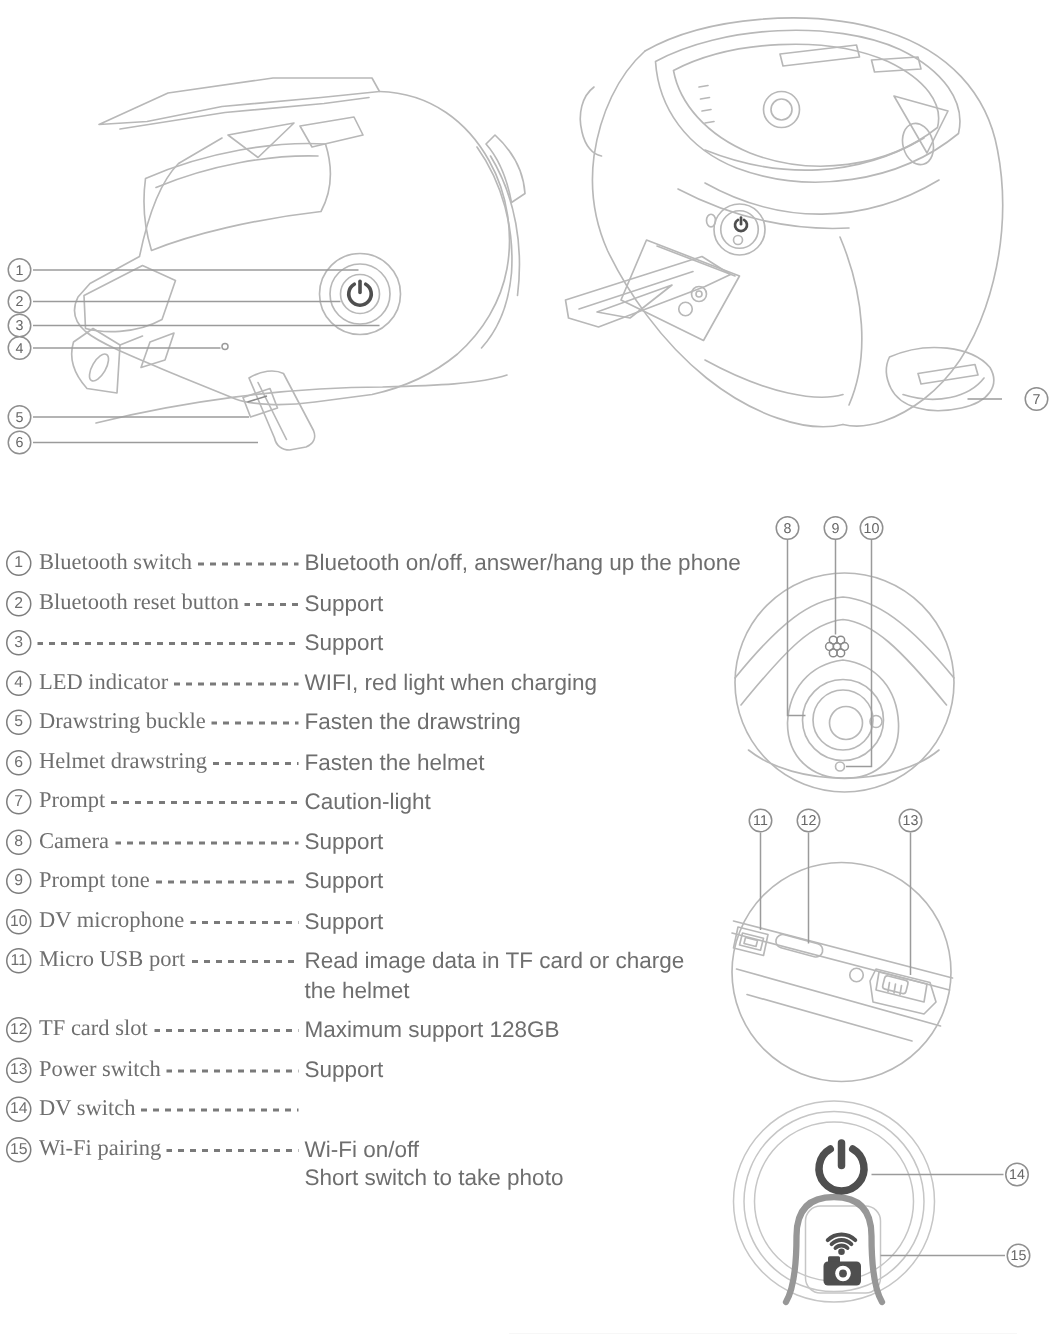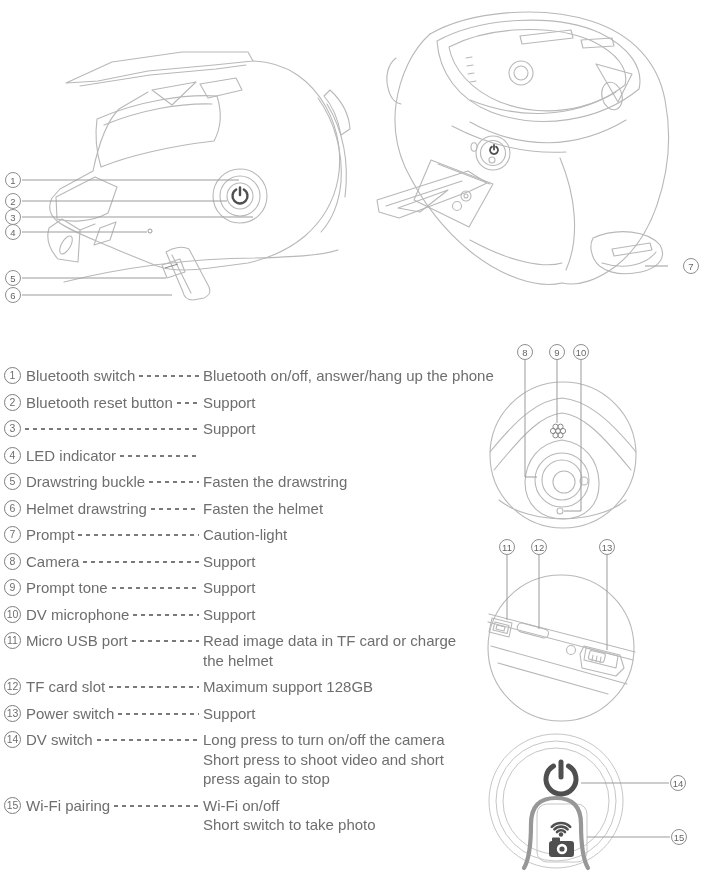--- a/index.html
+++ b/index.html
@@ -29,21 +29,21 @@
   }
   
   .legend{position:absolute; left:4px; top:366px; width:502px; color:var(--text);}
   .lrow{display:flex; align-items:flex-start; margin-bottom:7px; font-size:15px; line-height:19.5px;}
   .lleft{flex:0 0 199px; display:flex; align-items:flex-start; min-width:0;}
   .lbadge{
     flex:0 0 17px; height:17px; box-sizing:border-box; margin-top:1px;
     border:1px solid #7d7d7d; border-radius:50%;
     font-size:10.5px; line-height:15px; text-align:center; color:var(--text); background:var(--bg);
   }
-  .llabel{margin-left:5px; white-space:nowrap;}
+  .llabel{margin-left:5px; white-space:nowrap;font-family:Liberation Serif, serif;}
   .dashes{
     flex:1 1 auto; height:2px; margin:9px 4px 0 4px; min-width:6px;
     background:repeating-linear-gradient(90deg, #7a7a7a 0 4px, transparent 4px 8px);
   }
   .ldesc{flex:1 1 auto;}
 </style>
 </head>
 <body>
 
 <div class="page">
@@ -280,20 +280,21 @@
       </div>
     </div>
 
     <div class="lrow">
       <div class="lleft">
         <span class="lbadge">4</span>
         <span class="llabel">LED indicator</span>
         <span class="dashes"></span>
       </div>
       <div class="ldesc">
+        <div>WIFI, red light when charging</div>
       </div>
     </div>
 
     <div class="lrow">
       <div class="lleft">
         <span class="lbadge">5</span>
         <span class="llabel">Drawstring buckle</span>
         <span class="dashes"></span>
       </div>
       <div class="ldesc">
@@ -389,25 +390,20 @@
         <div>Support</div>
       </div>
     </div>
 
     <div class="lrow">
       <div class="lleft">
         <span class="lbadge">14</span>
         <span class="llabel">DV switch</span>
         <span class="dashes"></span>
       </div>
-      <div class="ldesc">
-        <div>Long press to turn on/off the camera</div>
-        <div>Short press to shoot video and short</div>
-        <div>press again to stop</div>
-      </div>
     </div>
 
     <div class="lrow">
       <div class="lleft">
         <span class="lbadge">15</span>
         <span class="llabel">Wi-Fi pairing</span>
         <span class="dashes"></span>
       </div>
       <div class="ldesc">
         <div>Wi-Fi on/off</div>

